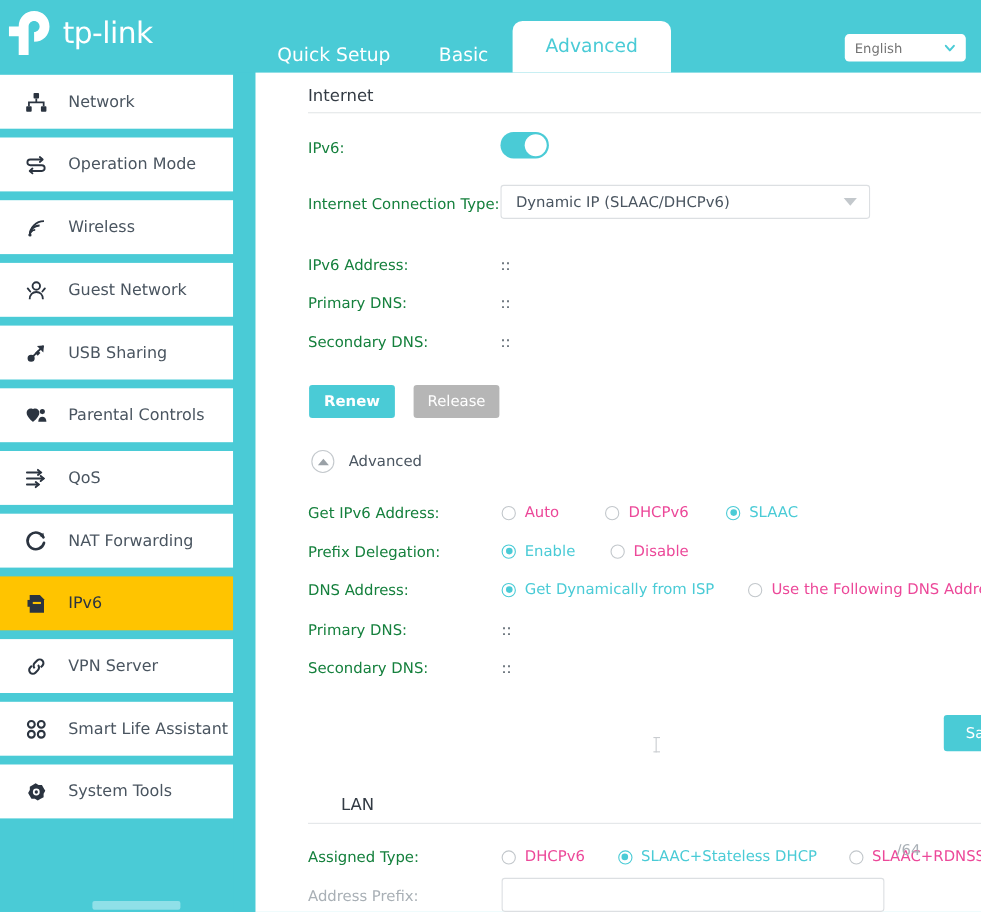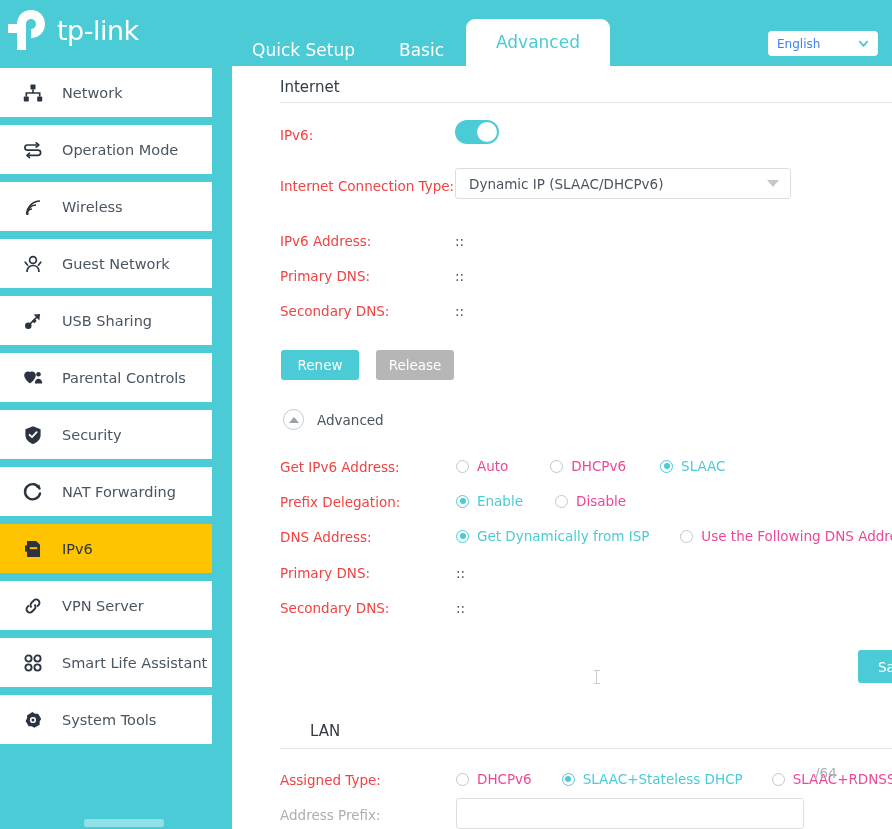--- a/index.html
+++ b/index.html
@@ -66,21 +66,21 @@
   .lang-select {
     position: absolute; right: 14px; top: 31px;
     width: 110px; height: 25px;
     background: #ffffff;
     border-radius: 4px;
     display: flex; align-items: center;
     justify-content: space-between;
     padding: 0 9px;
     cursor: pointer;
   }
-  .lang-label { font-size: 12px; color: #3b82f6; }
+  .lang-label { font-size: 12px; color: #737373; }
   .lang-chev { width: 11px; height: 11px; }
 
   
   .sidebar {
     position: absolute; left: 0; top: 52px;
     width: 232px; height: 777px;
     background: #4ACBD6;
     overflow: hidden;
     z-index: 10;
   }
@@ -145,21 +145,21 @@
   }
   .section-rule {
     position: absolute;
     height: 1px;
     background: #e3e6e8;
   }
 
   .field-label {
     position: absolute;
     font-size: 13.5px;
-    color: #ef4444;
+    color: #15803d;
     white-space: nowrap;
   }
   .field-label.muted { color: #a9b0b6; }
   .field-value {
     position: absolute;
     font-size: 13.5px;
     color: #4a5560;
     white-space: nowrap;
   }
 
@@ -391,30 +391,34 @@
       <span class="nav-icon">
         <svg width="20" height="20" viewBox="0 0 20 20" fill="#2b3440">
           <path d="M7 15.5 C7 15.5 1.2 11.2 1.2 7.2 C1.2 4.9 3 3.4 5 3.4 C6.1 3.4 7 4 7 4 C7 4 7.9 3.4 9 3.4 C11 3.4 12.8 4.9 12.8 7.2 C12.8 11.2 7 15.5 7 15.5 Z"></path>
           <circle cx="15.5" cy="6.2" r="2.3"></circle>
           <path d="M11.8 15.5 C11.8 12.5 13.4 10.8 15.5 10.8 C17.6 10.8 19.2 12.5 19.2 15.5 Z"></path>
         </svg>
       </span>
       <span class="nav-label">Parental Controls</span>
     </div>
 
-
-    <div class="nav-item">
-      <span class="nav-icon">
-        <svg width="20" height="20" viewBox="0 0 20 20" fill="#2b3440">
-          <path d="M10 1.3 L17.6 4.2 L17.6 10 C17.6 14.4 14.2 17.6 10 19 C5.8 17.6 2.4 14.4 2.4 10 L2.4 4.2 Z"></path>
-          <path d="M6.6 9.8 L9 12.2 L13.6 7.2" stroke="#ffffff" stroke-width="1.8" fill="none" stroke-linecap="round" stroke-linejoin="round"></path>
-        </svg>
-      </span>
-      <span class="nav-label">Security</span>
-    </div>
+    <div class="nav-item">
+      <span class="nav-icon">
+        <svg width="20" height="20" viewBox="0 0 20 20" fill="none" stroke="#2b3440" stroke-width="1.8" stroke-linecap="round">
+          <path d="M1.5 4.5 L14 4.5"></path>
+            <path d="M11.5 2.2 L14.2 4.5 L11.5 6.8"></path>
+          <path d="M1.5 10 L16.5 10"></path>
+            <path d="M14 7.7 L16.7 10 L14 12.3"></path>
+          <path d="M1.5 15.5 L12 15.5"></path>
+            <path d="M9.5 13.2 L12.2 15.5 L9.5 17.8"></path>
+        </svg>
+      </span>
+      <span class="nav-label">QoS</span>
+    </div>
+
 
     <div class="nav-item">
       <span class="nav-icon">
         <svg width="20" height="20" viewBox="0 0 20 20" fill="none" stroke="#2b3440" stroke-width="2.4">
           <path d="M16.5 6.5 A7.6 7.6 0 1 0 17 11.5" stroke-linecap="round"></path>
           <path d="M12.8 5.2 L17.2 6.8 L16.4 2.4" fill="#2b3440" stroke="none"></path>
         </svg>
       </span>
       <span class="nav-label">NAT Forwarding</span>
     </div>
@@ -485,21 +489,21 @@
 
     <div class="field-label" style="left:48px; top:171px;">IPv6 Address:</div>
     <div class="field-value" style="left:223px; top:171px;">::</div>
 
     <div class="field-label" style="left:48px; top:206px;">Primary DNS:</div>
     <div class="field-value" style="left:223px; top:206px;">::</div>
 
     <div class="field-label" style="left:48px; top:241px;">Secondary DNS:</div>
     <div class="field-value" style="left:223px; top:241px;">::</div>
 
-    <button class="btn btn-primary" style="left:49px; top:288px; width:78px;">Renew</button>
+    <button class="btn btn-primary" style="left:49px; top:288px; width:78px;font-weight:bold;">Renew</button>
     <button class="btn btn-disabled" style="left:144px; top:288px; width:78px;">Release</button>
 
     <div class="advanced-row" style="left:51px; top:347px;">
       <span class="adv-circle">
         <span class="adv-caret"></span>
       </span>
       <span class="adv-text">Advanced</span>
     </div>
 
     <div class="field-label" style="left:48px; top:397px;">Get IPv6 Address:</div>

